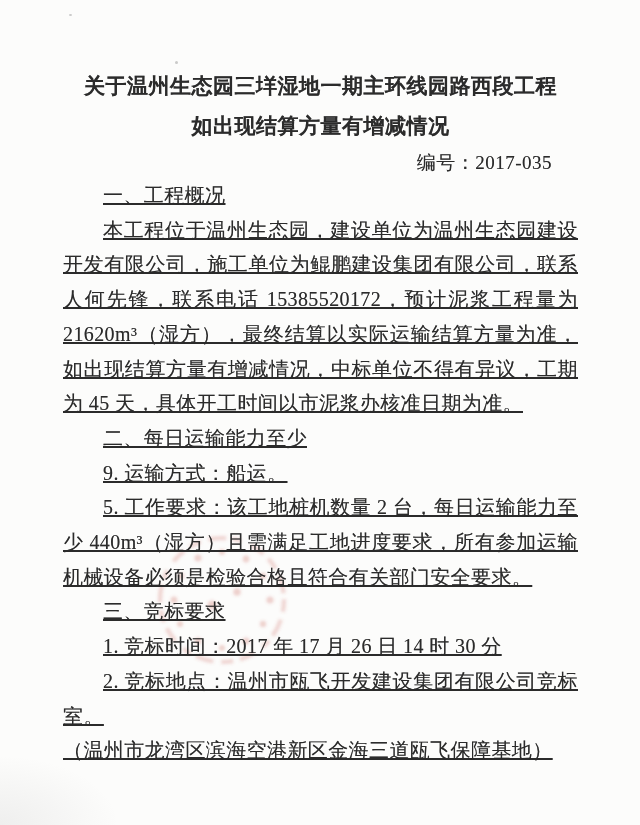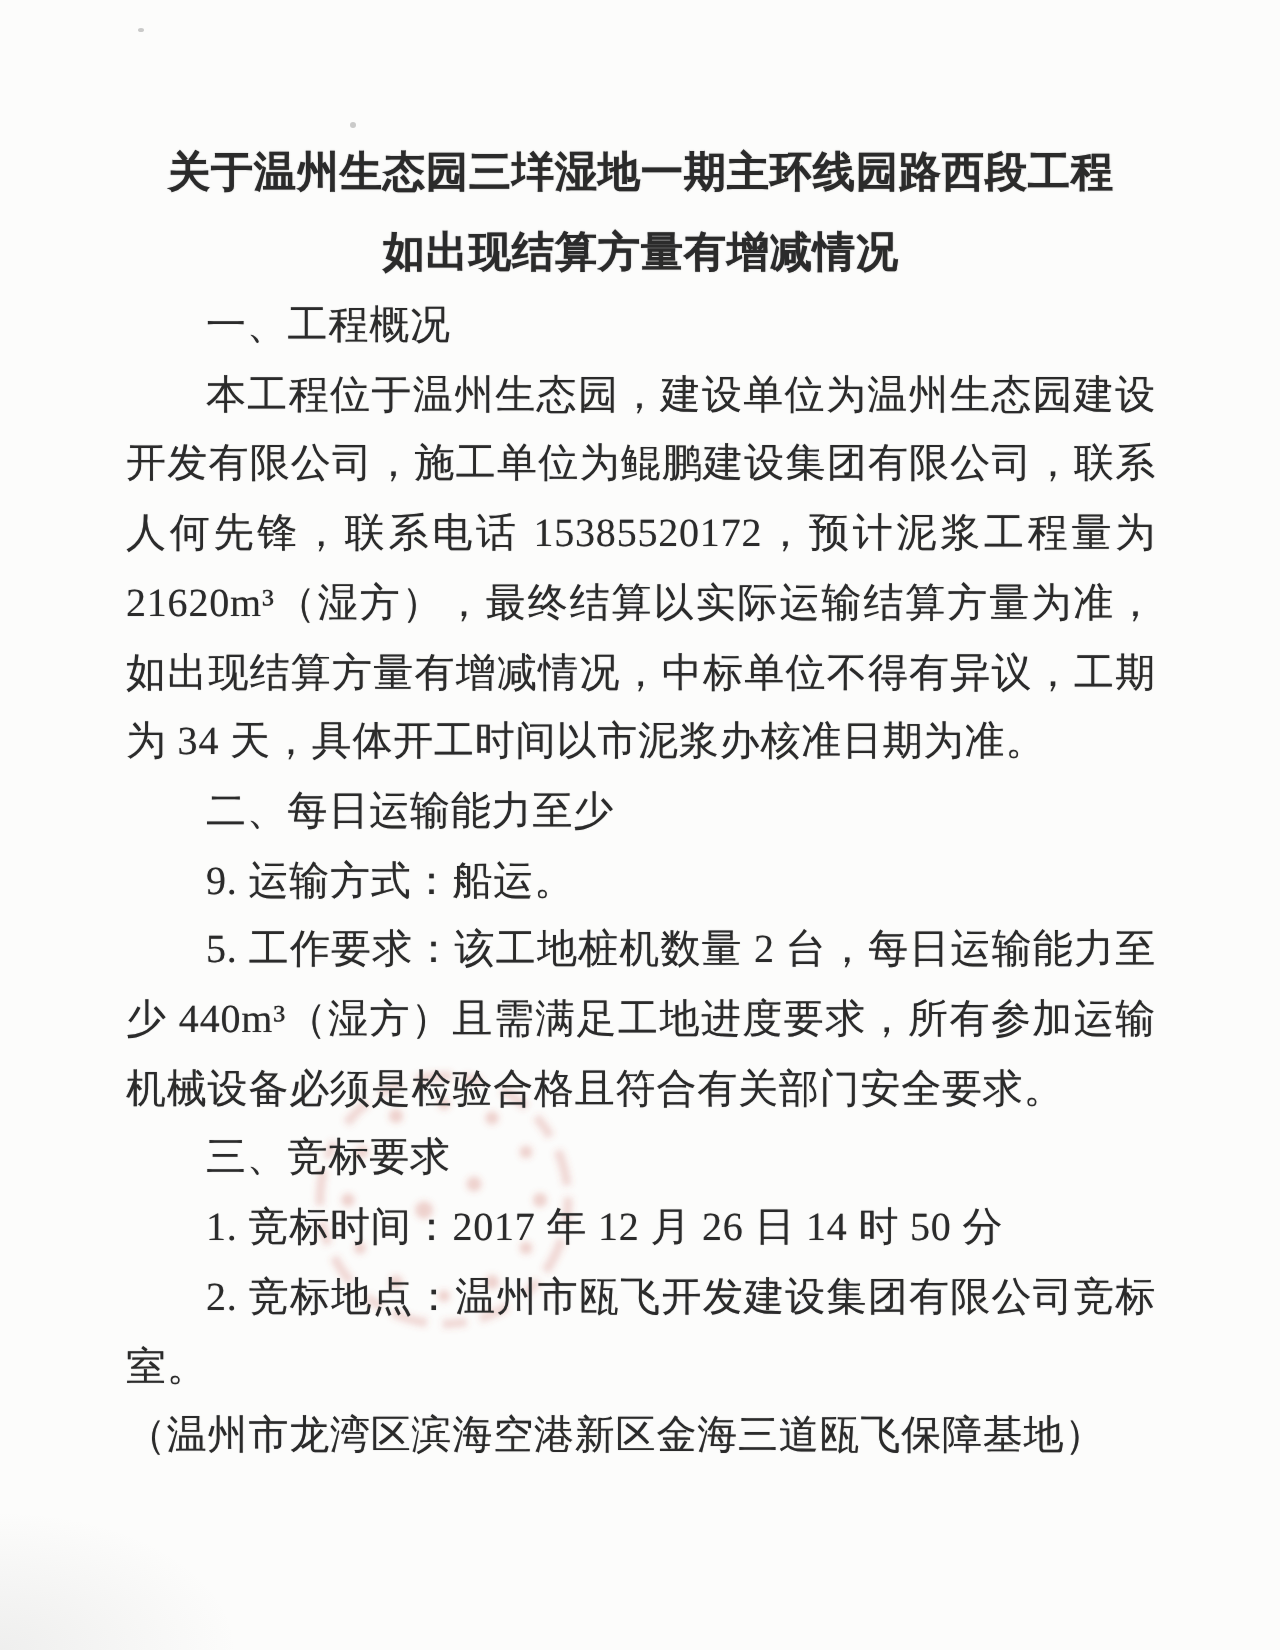--- a/index.html
+++ b/index.html
@@ -47,20 +47,21 @@
     text-shadow: 0 0 0.5px rgba(30,30,30,0.45);
   }
   .body-text p {
     margin: 0;
     font-size: 20px;
     line-height: 34.7px;
     text-align: justify;
     text-indent: 2em;
     letter-spacing: 0.4px;
     text-shadow: 0 0 0.5px rgba(30,30,30,0.45);
+    text-decoration: underline;
   }
   .body-text p.no-indent { text-indent: 0; }
   .seal {
     position: absolute;
     left: 142px;
     top: 520px;
     pointer-events: none;
   }
   .speck {
     position: absolute;
@@ -103,29 +104,30 @@
     </g>
   </svg>
 
   <div class="speck speck1"></div>
   <div class="speck speck2"></div>
 
   <div class="content">
     <h1 class="title-line">关于温州生态园三垟湿地一期主环线园路西段工程</h1>
     <h1 class="title-line">如出现结算方量有增减情况</h1>
 
+    <p class="doc-number">编号：2017-035</p>
 
     <div class="body-text">
       <p>一、工程概况</p>
-      <p>本工程位于温州生态园，建设单位为温州生态园建设开发有限公司，施工单位为鲲鹏建设集团有限公司，联系人何先锋，联系电话 15385520172，预计泥浆工程量为 21620m³（湿方），最终结算以实际运输结算方量为准，如出现结算方量有增减情况，中标单位不得有异议，工期为 34 天，具体开工时间以市泥浆办核准日期为准。</p>
+      <p>本工程位于温州生态园，建设单位为温州生态园建设开发有限公司，施工单位为鲲鹏建设集团有限公司，联系人何先锋，联系电话 15385520172，预计泥浆工程量为 21620m³（湿方），最终结算以实际运输结算方量为准，如出现结算方量有增减情况，中标单位不得有异议，工期为 45 天，具体开工时间以市泥浆办核准日期为准。</p>
 
       <p>二、每日运输能力至少</p>
       <p>9. 运输方式：船运。</p>
       <p>5. 工作要求：该工地桩机数量 2 台，每日运输能力至少 440m³（湿方）且需满足工地进度要求，所有参加运输机械设备必须是检验合格且符合有关部门安全要求。</p>
 
       <p>三、竞标要求</p>
-      <p>1. 竞标时间：2017 年 12 月 26 日 14 时 50 分</p>
+      <p>1. 竞标时间：2017 年 17 月 26 日 14 时 30 分</p>
       <p>2. 竞标地点：温州市瓯飞开发建设集团有限公司竞标室。</p>
       <p class="no-indent">（温州市龙湾区滨海空港新区金海三道瓯飞保障基地）</p>
 
     </div>
   </div>
 </div>
 
 </body></html>

